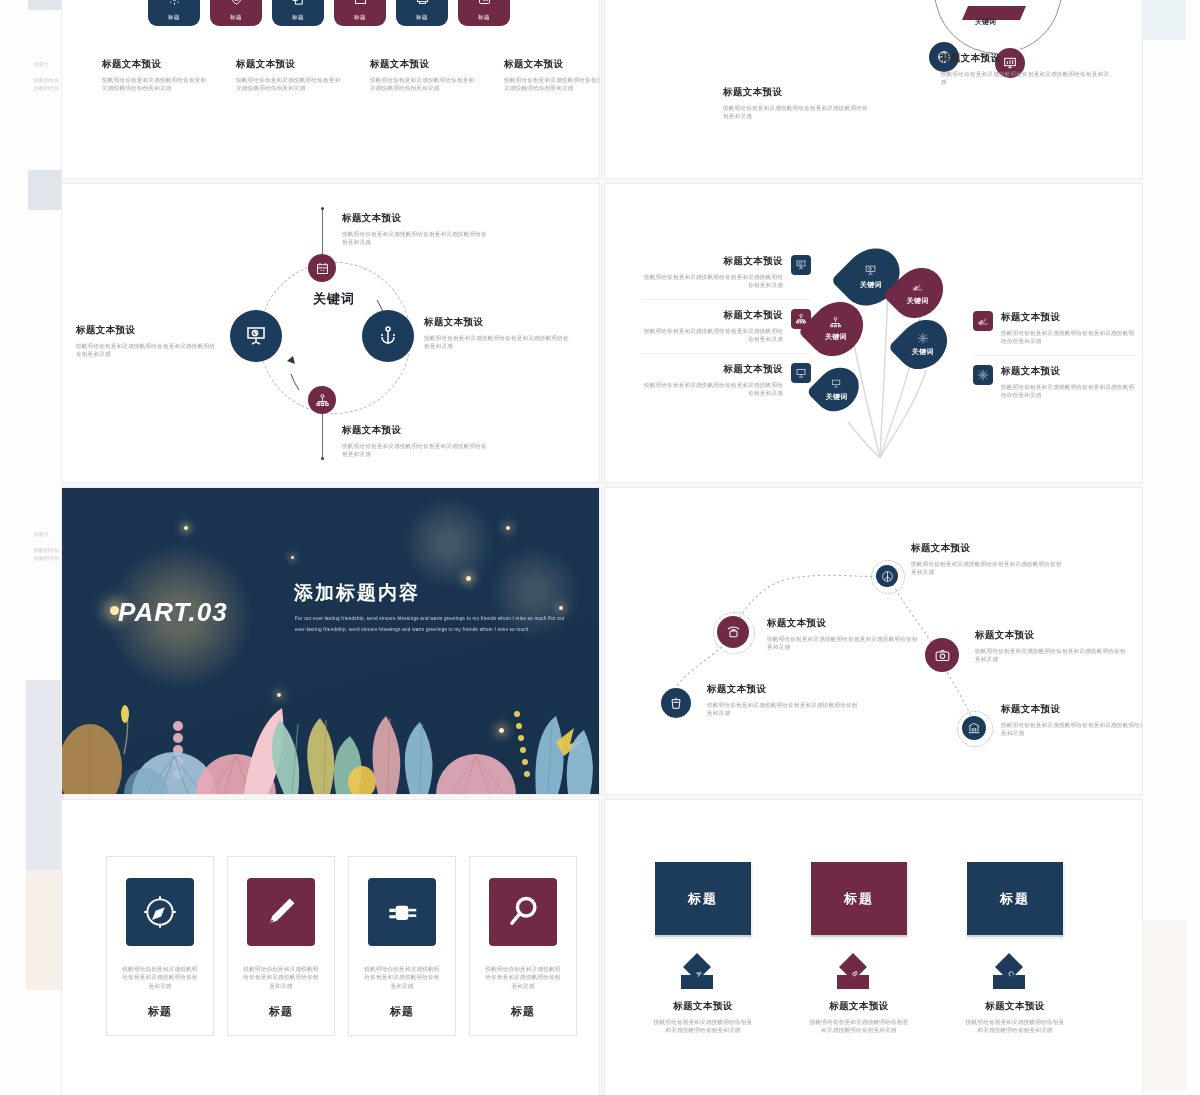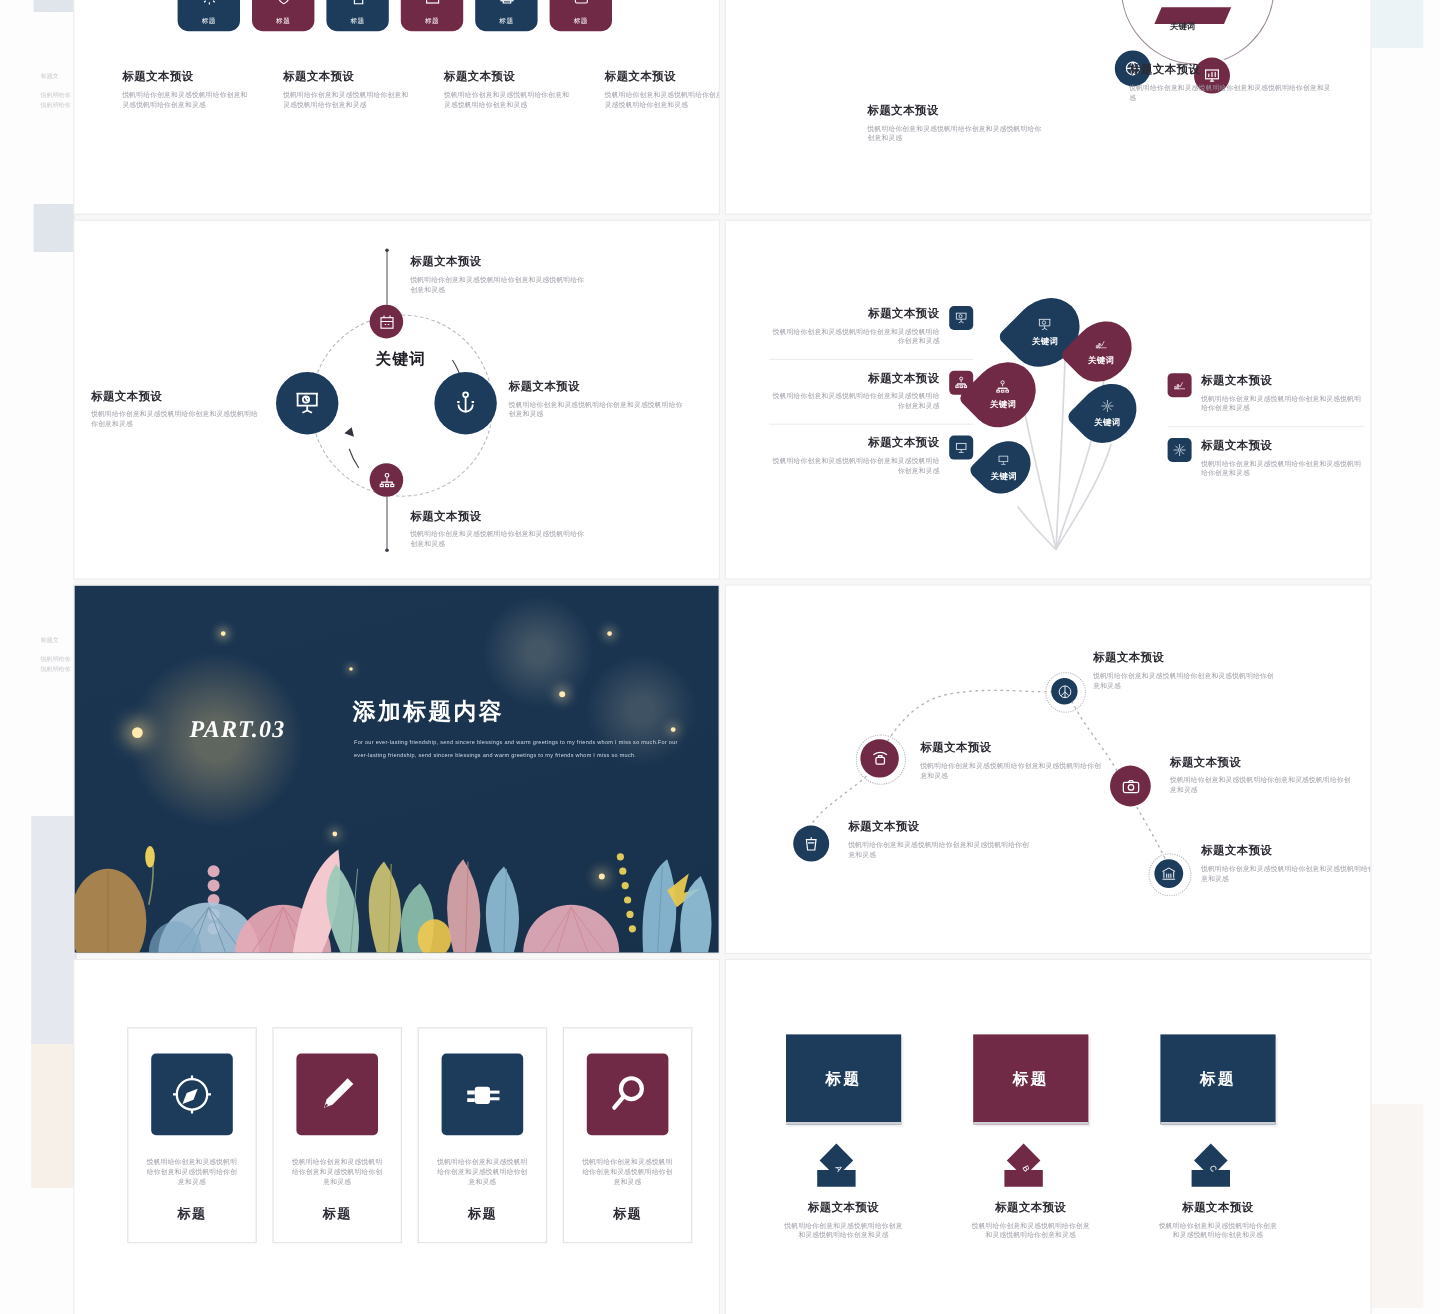--- a/index.html
+++ b/index.html
@@ -108,24 +108,23 @@
   .cover{
     position:relative;width:100%;height:100%;
     background:
       radial-gradient(circle at 22% 42%, rgba(255,214,130,.30) 0 4%, rgba(255,214,130,0) 16%),
       radial-gradient(circle at 72% 18%, rgba(255,240,200,.18) 0 2%, rgba(255,240,200,0) 10%),
       radial-gradient(circle at 88% 34%, rgba(255,240,200,.16) 0 2%, rgba(255,240,200,0) 9%),
       linear-gradient(165deg,#1b3551 0%,#1a3450 45%,#18314b 100%);
   }
   .spark{position:absolute;border-radius:50%;background:#ffe9b0;filter:blur(.6px);}
   .cover-part{
-    position:absolute;left:56px;top:109px;color:#fff;font-size:20px;
+    position:absolute;left:56px;top:109px;color:#fff;font-size:26px;
     font-style:italic;font-weight:bold;letter-spacing:1px;
-    font-family:Liberation Serif, serif;
-    margin-left:40px;
+    font-family:Liberation Sans, sans-serif;
   }
   .cover-h{position:absolute;left:232px;top:92px;color:#fff;font-size:19px;font-weight:bold;letter-spacing:2px;}
   .cover-p{position:absolute;left:233px;top:125px;width:272px;color:#cfdbe6;font-size:4.6px;line-height:11px;letter-spacing:.25px;}
   .leaves{position:absolute;left:0;right:0;bottom:0;height:118px;}
 
   
   .p-node{position:absolute;border-radius:50%;display:flex;align-items:center;justify-content:center;}
   .p-ring{position:absolute;border-radius:50%;border:1px dotted #b6b6c0;}
   .p-tx{position:absolute;width:152px;}
 

